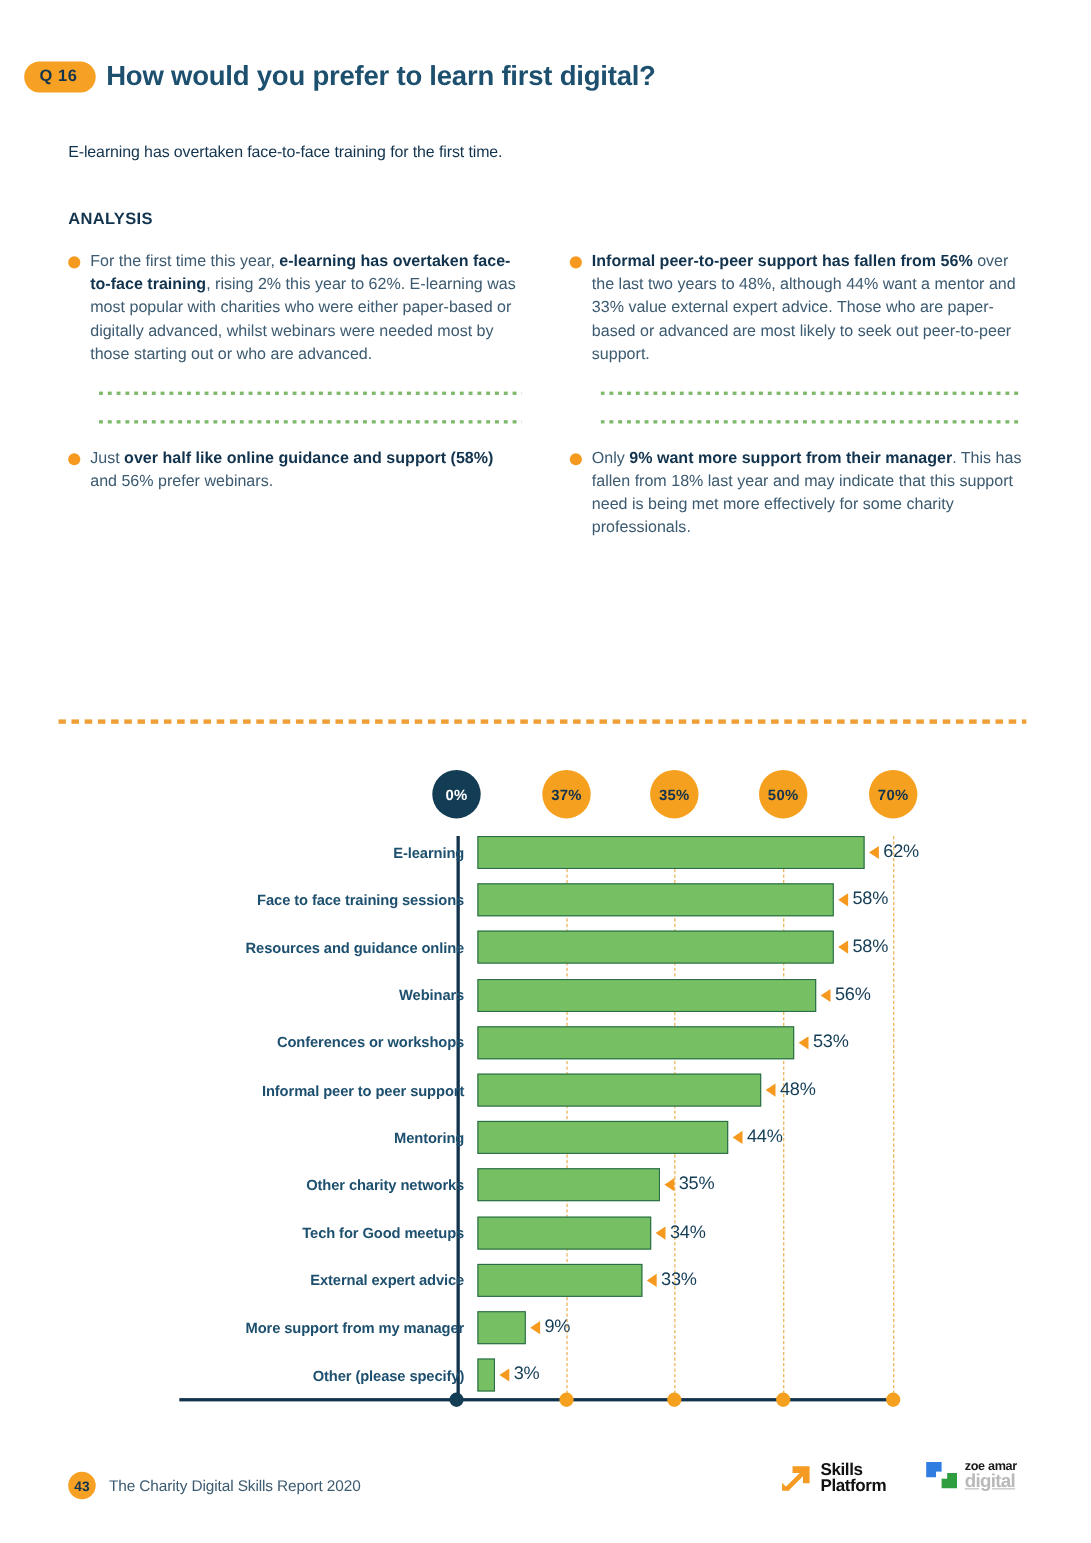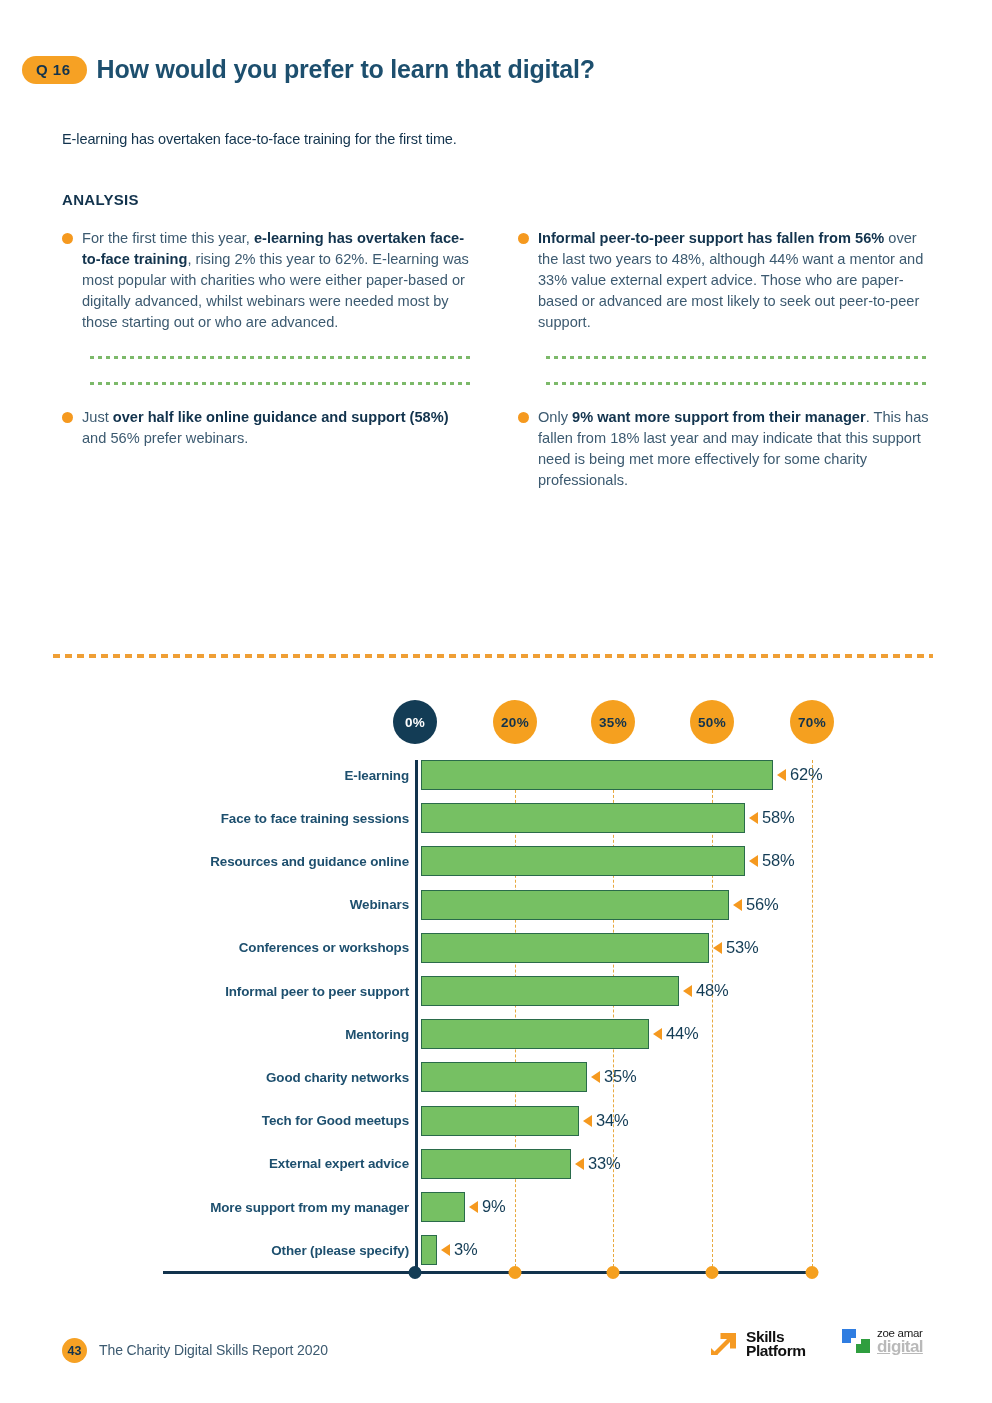--- a/index.html
+++ b/index.html
@@ -87,21 +87,21 @@
   .tick-bubble.val  { background: #f5a01f; color: #12334d; }
 
   .tick-dot {
     position: absolute; top: 566px; transform: translateX(-50%);
     width: 13px; height: 13px; border-radius: 50%;
   }
   .tick-dot.zero { background: #133c55; }
   .tick-dot.val  { background: #f5a01f; }
 
   .row {
-    position: absolute; left: 4px; width: 944px; height: 30px;
+    position: absolute; left: 17px; width: 944px; height: 30px;
     display: flex; align-items: center;
   }
   .cat-label {
     position: absolute; right: 0; width: 252px; left: 163px;
     text-align: right; padding-right: 10px;
     font-size: 13.4px; font-weight: 600; color: #1d4f6e; letter-spacing: -.1px;
     white-space: nowrap;
   }
   .bar {
     position: absolute; left: 417px; height: 30px;
@@ -132,31 +132,31 @@
   }
 
   .logo-sp { position: absolute; left: 707px; top: 1327px; display: flex; align-items: center; }
   .sp-mark { width: 34px; height: 34px; margin-right: 5px; }
   .sp-text { line-height: .92; }
   .sp-text div { font-size: 15.5px; font-weight: bold; color: #111111; letter-spacing: -.4px; }
 
   .logo-zd { position: absolute; left: 840px; top: 1325px; display: flex; align-items: center; }
   .zd-mark { width: 32px; height: 32px; margin-right: 5px; }
   .zd-text { line-height: .9; }
-  .zd-top { font-size: 11.5px; font-weight: normal; color: #1a1a1a; letter-spacing: -.3px; }
+  .zd-top { font-size: 11.5px; font-weight: bold; color: #1a1a1a; letter-spacing: -.3px; }
   .zd-bot { font-size: 17px; font-weight: bold; color: #b9b9b9; letter-spacing: -.6px; text-decoration: underline; }
 </style>
 </head>
 <body>
 
 <div class="page">
 
   <div class="header">
     <span class="qbadge">Q 16</span>
-    <span class="qtitle">How would you prefer to learn that digital?</span>
+    <span class="qtitle">How would you prefer to learn first digital?</span>
   </div>
 
   <div class="subtitle">E-learning has overtaken face-to-face training for the first time.</div>
   <div class="analysis-head">ANALYSIS</div>
 
   <div class="col col-left">
     <div class="bullet">
         <p>For the first time this year, <b>e-learning has overtaken face-to-face training</b>, rising 2% this year to 62%. E-learning was most popular with charities who were either paper-based or digitally advanced, whilst webinars were needed most by those starting out or who are advanced.</p>
       </div>
     <div class="dotsep"></div>
@@ -184,21 +184,21 @@
         <div class="gridline" style="left: 515px; top: 60px; height: 512px;"></div>
         <div class="gridline" style="left: 613px; top: 60px; height: 512px;"></div>
         <div class="gridline" style="left: 712px; top: 60px; height: 512px;"></div>
         <div class="gridline" style="left: 812px; top: 60px; height: 512px;"></div>
       </div>
     <div class="axis-zero"></div>
     <div class="axis-base"></div>
     <div id="ticks-host">
         <div class="tick-bubble zero" style="left: 415px;">0%</div>
         <div class="tick-dot zero" style="left: 415px;"></div>
-        <div class="tick-bubble val" style="left: 515px;">20%</div>
+        <div class="tick-bubble val" style="left: 515px;">37%</div>
         <div class="tick-dot val" style="left: 515px;"></div>
         <div class="tick-bubble val" style="left: 613px;">35%</div>
         <div class="tick-dot val" style="left: 613px;"></div>
         <div class="tick-bubble val" style="left: 712px;">50%</div>
         <div class="tick-dot val" style="left: 712px;"></div>
         <div class="tick-bubble val" style="left: 812px;">70%</div>
         <div class="tick-dot val" style="left: 812px;"></div>
       </div>
     <div id="rows-host">
         <div class="row" style="top: 60px;">
@@ -237,21 +237,21 @@
           <div class="arrow" style="left: 679px; top: 9px;"></div>
           <div class="bar-val" style="left: 692px; top: 5px;">48%</div>
         </div>
         <div class="row" style="top: 319.2px;">
           <div class="cat-label">Mentoring</div>
           <div class="bar" style="width: 228px;"></div>
           <div class="arrow" style="left: 649px; top: 9px;"></div>
           <div class="bar-val" style="left: 662px; top: 5px;">44%</div>
         </div>
         <div class="row" style="top: 362.4px;">
-          <div class="cat-label">Good charity networks</div>
+          <div class="cat-label">Other charity networks</div>
           <div class="bar" style="width: 166px;"></div>
           <div class="arrow" style="left: 587px; top: 9px;"></div>
           <div class="bar-val" style="left: 600px; top: 5px;">35%</div>
         </div>
         <div class="row" style="top: 405.6px;">
           <div class="cat-label">Tech for Good meetups</div>
           <div class="bar" style="width: 158px;"></div>
           <div class="arrow" style="left: 579px; top: 9px;"></div>
           <div class="bar-val" style="left: 592px; top: 5px;">34%</div>
         </div>

